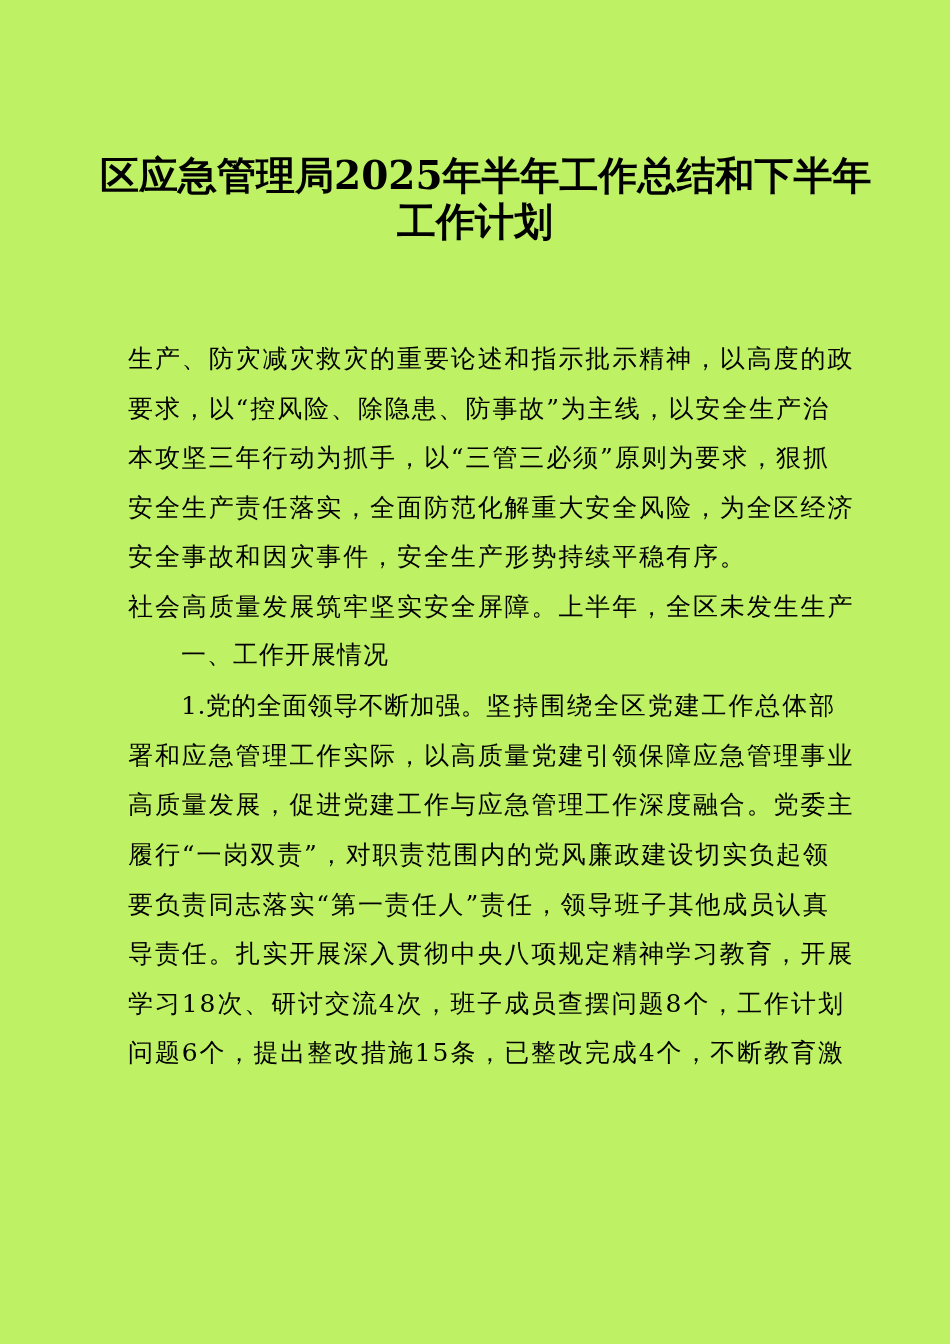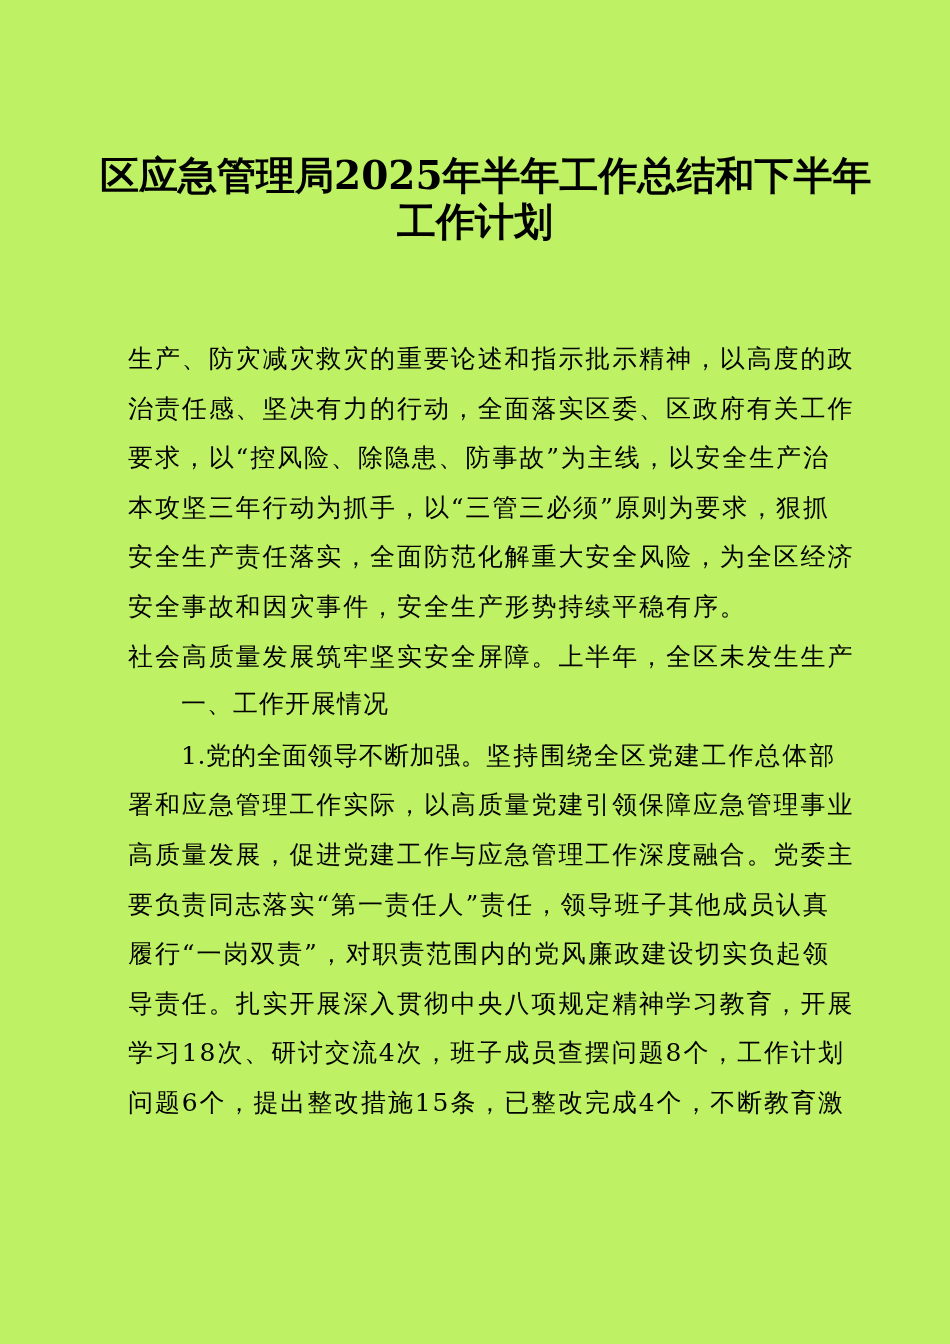--- a/index.html
+++ b/index.html
@@ -74,35 +74,34 @@
 
   <h1 class="title">
     <span class="title-line">区应急管理局2025年半年工作总结和下半年</span>
     <span class="title-line">工作计划</span>
   </h1>
 
   <div class="body-text">
 
     <div>
       <span class="line">生产、防灾减灾救灾的重要论述和指示批示精神，以高度的政</span>
-      <span class="line">治责任感、坚决有力的行动，全面落实区委、区政府有关工作</span>
       <span class="line">要求，以“控风险、除隐患、防事故”为主线，以安全生产治</span>
       <span class="line">本攻坚三年行动为抓手，以“三管三必须”原则为要求，狠抓</span>
       <span class="line">安全生产责任落实，全面防范化解重大安全风险，为全区经济</span>
       <span class="line">安全事故和因灾事件，安全生产形势持续平稳有序。</span>
       <span class="line">社会高质量发展筑牢坚实安全屏障。上半年，全区未发生生产</span>
     </div>
 
     <span class="line indent heading-1">一、工作开展情况</span>
 
     <div>
       <span class="line indent"><span class="bold">1.党的全面领导不断加强。</span><span>坚持围绕全区党建工作总体部</span></span>
       <span class="line">署和应急管理工作实际，以高质量党建引领保障应急管理事业</span>
       <span class="line">高质量发展，促进党建工作与应急管理工作深度融合。党委主</span>
+      <span class="line">履行“一岗双责”，对职责范围内的党风廉政建设切实负起领</span>
       <span class="line">要负责同志落实“第一责任人”责任，领导班子其他成员认真</span>
-      <span class="line">履行“一岗双责”，对职责范围内的党风廉政建设切实负起领</span>
       <span class="line">导责任。扎实开展深入贯彻中央八项规定精神学习教育，开展</span>
       <span class="line">学习18次、研讨交流4次，班子成员查摆问题8个，工作计划</span>
       <span class="line">问题6个，提出整改措施15条，已整改完成4个，不断教育激</span>
     </div>
 
   </div>
 </div>
 
 </body></html>

